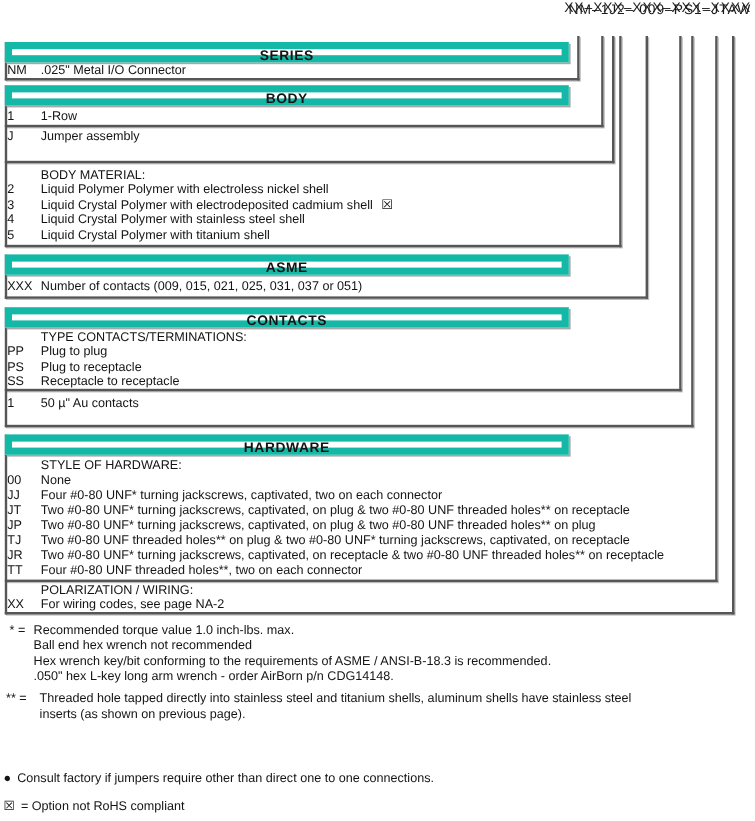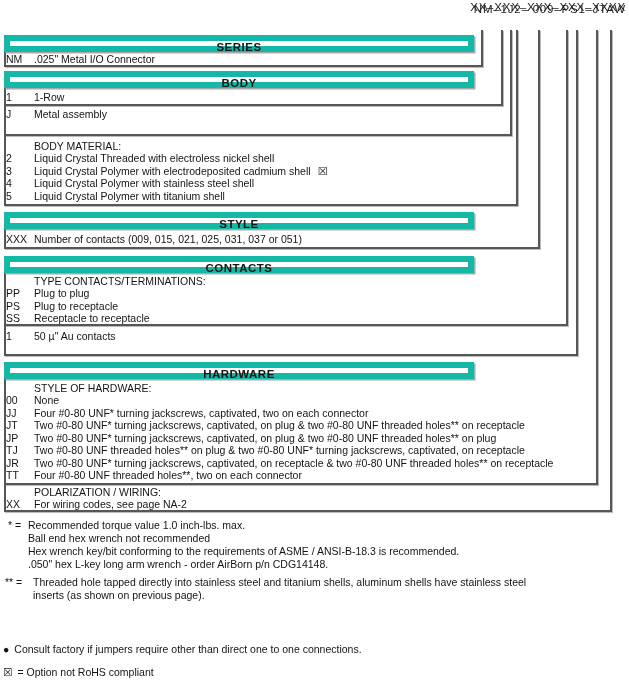--- a/index.html
+++ b/index.html
@@ -56,50 +56,50 @@
   <div class="conn" style="width:608px;height:482px;"></div>
 
   <div class="ledge" style="top:35px;height:32px;"></div>
   <div class="ledge" style="top:71px;height:135px;"></div>
   <div class="ledge" style="top:212px;height:37px;"></div>
   <div class="ledge" style="top:256px;height:100px;"></div>
   <div class="ledge" style="top:362px;height:150px;"></div>
 
   <div class="hdr" style="top:35px;">SERIES</div>
   <div class="hdr" style="top:71px;">BODY</div>
-  <div class="hdr" style="top:212px;">STYLE</div>
+  <div class="hdr" style="top:212px;">ASME</div>
   <div class="hdr" style="top:256px;">CONTACTS</div>
   <div class="hdr" style="top:362px;">HARDWARE</div>
 
   <div class="grp" style="top:53px;">
     <div class="row">
       <span class="code">NM</span>
       <span class="desc">.025" Metal I/O Connector</span>
     </div>
   </div>
 
   <div class="grp" style="top:91px;">
     <div class="row">
       <span class="code">1</span>
       <span class="desc">1-Row</span>
     </div>
   </div>
 
   <div class="grp" style="top:108px;">
     <div class="row">
       <span class="code">J</span>
-      <span class="desc">Metal assembly</span>
+      <span class="desc">Jumper assembly</span>
     </div>
   </div>
 
   <div class="grp" style="top:140px;">
     <div class="lbl">BODY MATERIAL:</div>
     <div class="row">
       <span class="code">2</span>
-      <span class="desc">Liquid Crystal Threaded with electroless nickel shell</span>
+      <span class="desc">Liquid Polymer Polymer with electroless nickel shell</span>
     </div>
     <div class="row">
       <span class="code">3</span>
       <span class="desc">Liquid Crystal Polymer with electrodeposited cadmium shell</span>
       <span class="flag">☒</span>
     </div>
     <div class="row">
       <span class="code">4</span>
       <span class="desc">Liquid Crystal Polymer with stainless steel shell</span>
     </div>

